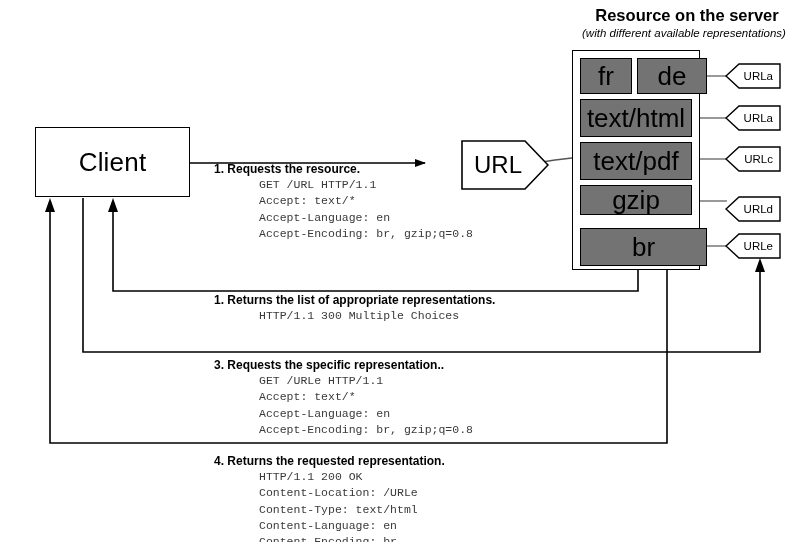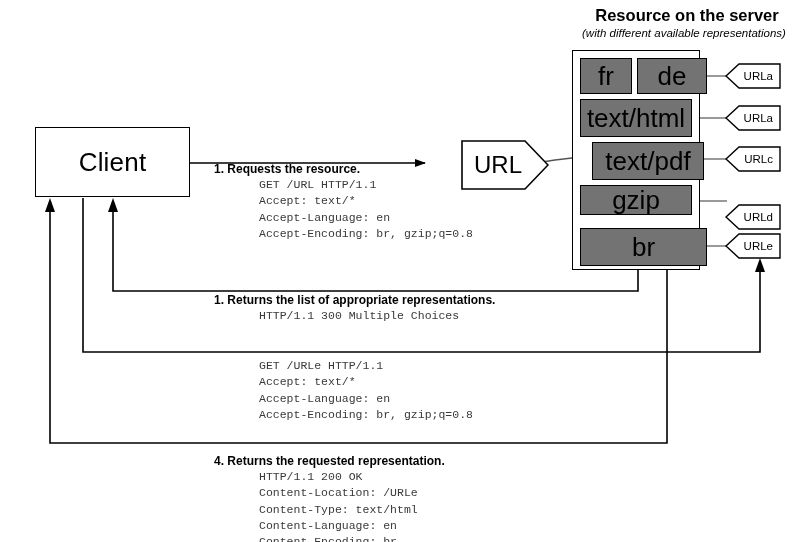--- a/index.html
+++ b/index.html
@@ -13,38 +13,38 @@
   .client-box{left:35px;top:127px;width:155px;height:70px;}
   .client-label{font-size:26px;letter-spacing:0.2px;}
 
   .server-outer{left:572px;top:50px;width:128px;height:220px;}
 
   .rep{position:absolute;box-sizing:border-box;border:1.6px solid #000;background:#737373;
        display:flex;align-items:center;justify-content:center;font-size:26px;line-height:1;}
   .rep-fr{left:580px;top:58px;width:52px;height:36px;}
   .rep-de{left:637px;top:58px;width:70px;height:36px;}
   .rep-html{left:580px;top:99px;width:112px;height:38px;text-align:center;}
-  .rep-pdf{left:592px;top:142px;width:112px;height:38px;}
+  .rep-pdf{left:580px;top:142px;width:112px;height:38px;}
   .rep-gzip{left:580px;top:185px;width:112px;height:30px;}
   .rep-br{left:580px;top:228px;width:127px;height:38px;}
 
   .server-title{position:absolute;left:571px;top:6px;width:232px;text-align:center;
        font-size:16.5px;font-weight:bold;white-space:nowrap;}
   .server-sub{position:absolute;left:565px;top:27px;width:238px;text-align:center;
        font-size:11.5px;font-style:italic;white-space:nowrap;}
 
   .urltag{position:absolute;font-size:11.5px;display:flex;align-items:center;
        justify-content:flex-end;padding-right:8px;box-sizing:border-box;
        width:56px;height:26px;}
   .urltag span{position:relative;z-index:2;}
   .urltag svg{position:absolute;left:0;top:0;width:56px;height:26px;}
   .ut-a{left:725px;top:63px;}
   .ut-b{left:725px;top:105px;}
   .ut-c{left:725px;top:146px;}
-  .ut-d{left:725px;top:204px;}
+  .ut-d{left:725px;top:196px;}
   .ut-e{left:725px;top:233px;}
 
   .urlbox{position:absolute;left:428px;top:140px;width:88px;height:54px;margin-left:33px;}
   .urlbox svg{position:absolute;left:0;top:0;width:88px;height:50px;}
   .urlbox .txt{position:absolute;left:0;top:0;width:74px;height:50px;
        display:flex;align-items:center;justify-content:center;font-size:24px;z-index:2;}
 
   .step{position:absolute;}
   .step-title{font-size:12px;font-weight:bold;white-space:nowrap;margin-bottom:1px;}
   .step-code{font-family:"Liberation Mono",monospace;font-size:11.5px;color:#3a3a3a;
@@ -162,20 +162,21 @@
 Accept-Language: en
 Accept-Encoding: br, gzip;q=0.8</div>
   </div>
 
   <div class="step s2">
     <div class="step-title">1. Returns the list of  appropriate representations.</div>
     <div class="step-code">HTTP/1.1 300 Multiple Choices</div>
   </div>
 
   <div class="step s3">
+    <div class="step-title">3. Requests the specific representation..</div>
     <div class="step-code">GET /URLe HTTP/1.1
 Accept: text/*
 Accept-Language: en
 Accept-Encoding: br, gzip;q=0.8</div>
   </div>
 
   <div class="step s4">
     <div class="step-title">4. Returns the requested representation.</div>
     <div class="step-code">HTTP/1.1 200 OK
 Content-Location: /URLe

